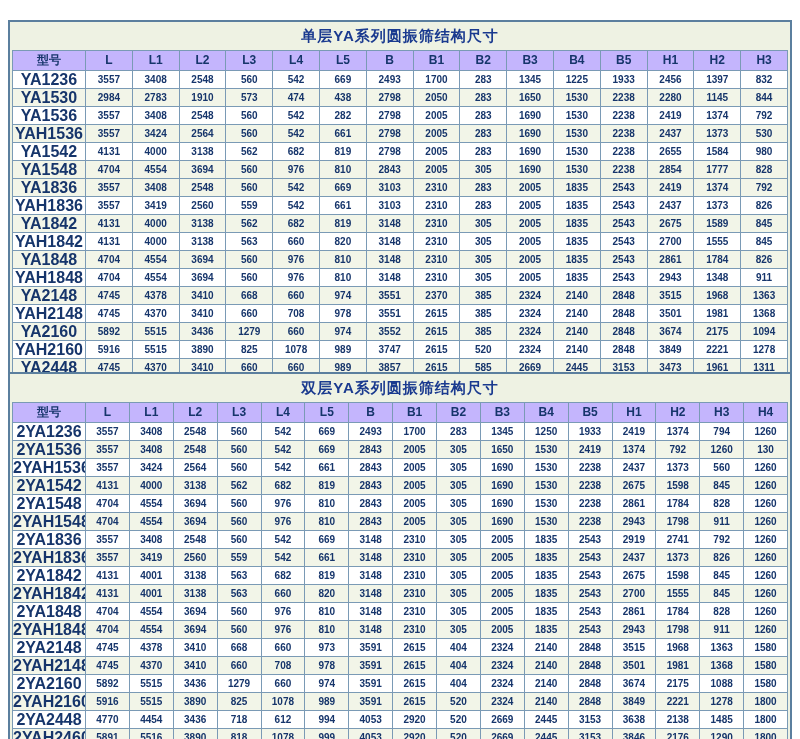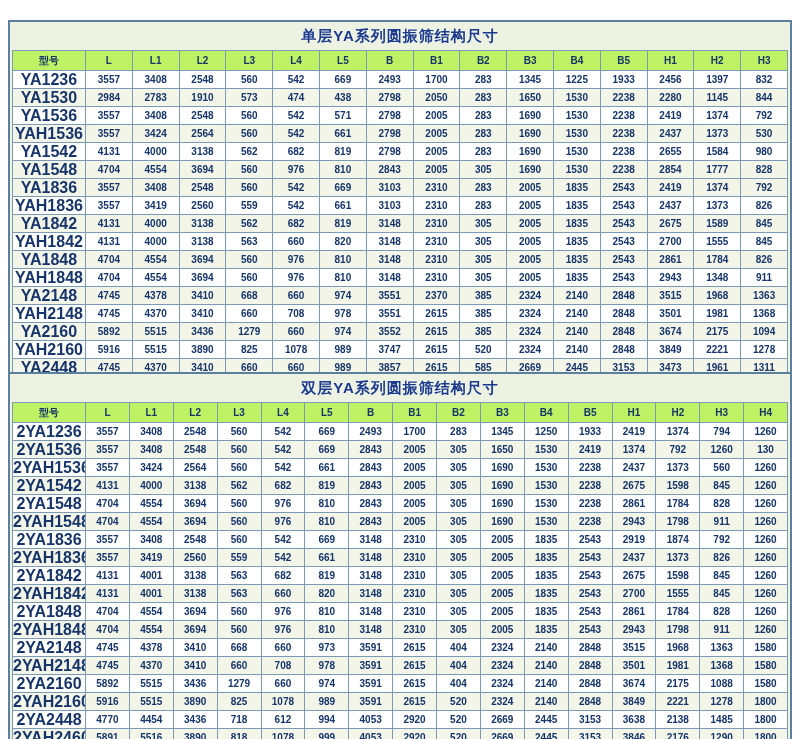--- a/index.html
+++ b/index.html
@@ -48,22 +48,22 @@
     text-align: center;
     height: 17px;
     line-height: 17px;
     padding: 0;
     color: #16356b;
     font-weight: bold;
     overflow: hidden;
     white-space: nowrap;
   }
   thead th {
-    background: #bef264;
-    font-size: 10px;
+    background: #c4b5fd;
+    font-size: 12px;
     height: 19px;
     line-height: 19px;
     color: #16356b;
   }
   tbody tr.alt td {
     background: #f2f5e8;
   }
   tbody tr td:first-child {
     text-align: center;
     font-size: 16px;
@@ -135,21 +135,21 @@
             <td>1145</td>
             <td>844</td>
           </tr>
           <tr>
             <td class="col-model">YA1536</td>
             <td>3557</td>
             <td>3408</td>
             <td>2548</td>
             <td>560</td>
             <td>542</td>
-            <td>571</td>
+            <td>282</td>
             <td>2798</td>
             <td>2005</td>
             <td>283</td>
             <td>1690</td>
             <td>1530</td>
             <td>2238</td>
             <td>2419</td>
             <td>1374</td>
             <td>792</td>
           </tr>
@@ -610,21 +610,21 @@
             <td>560</td>
             <td>542</td>
             <td>669</td>
             <td>3148</td>
             <td>2310</td>
             <td>305</td>
             <td>2005</td>
             <td>1835</td>
             <td>2543</td>
             <td>2919</td>
-            <td>1874</td>
+            <td>2741</td>
             <td>792</td>
             <td>1260</td>
           </tr>
           <tr class="alt">
             <td class="col-model">2YAH1836</td>
             <td>3557</td>
             <td>3419</td>
             <td>2560</td>
             <td>559</td>
             <td>542</td>

